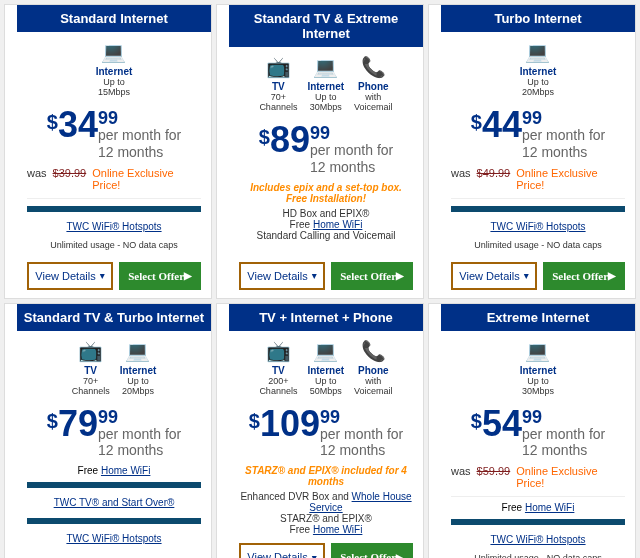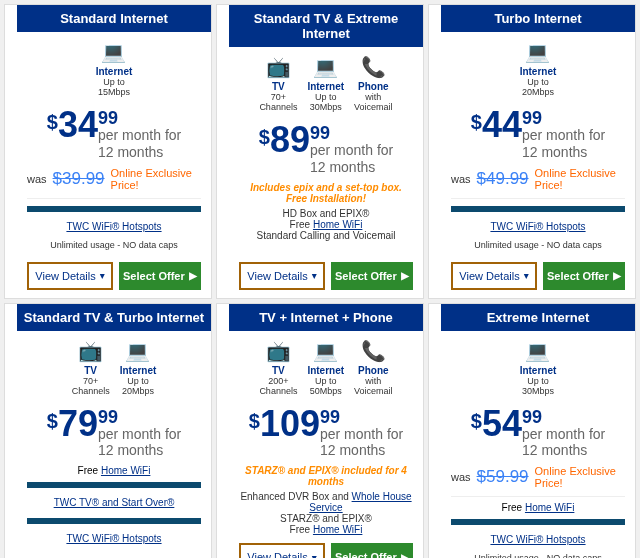--- a/index.html
+++ b/index.html
@@ -90,31 +90,30 @@
       color: #003087;
       line-height: 1;
     }
     .price-sub {
       font-size: 14px;
       color: #666;
       line-height: 1.2;
     }
     .was-row {
       display: flex;
-      align-items: center;
       gap: 6px;
       margin: 2px 0 4px 0;
     }
     .was-label {
       font-size: 11px;
       color: #333;
     }
     .was-price {
-      font-size: 17px;
-      color: #3b82f6;
+      font-size: 11px;
+      color: #7f1d1d;
       text-decoration: line-through;
     }
     .exclusive-label {
       font-size: 11px;
       color: #ff6600;
       font-weight: normal;
     }
     .wifi-section {
       text-align: center;
       margin: 4px 0;
@@ -153,21 +152,22 @@
       flex: 1;
       border: none;
       background: #2d8a2d;
       color: #fff;
       font-size: 11px;
       font-weight: bold;
       padding: 6px 4px;
       cursor: pointer;
       display: flex;
       align-items: center;
-      justify-content: space-between;
+      justify-content: center;
+      font-family: Liberation Serif, serif;
     }
     .chevron {
       font-size: 10px;
     }
     .promo-text {
       font-size: 10px;
       color: #ff8c00;
       text-align: center;
       margin: 2px 0;
       font-style: italic;

